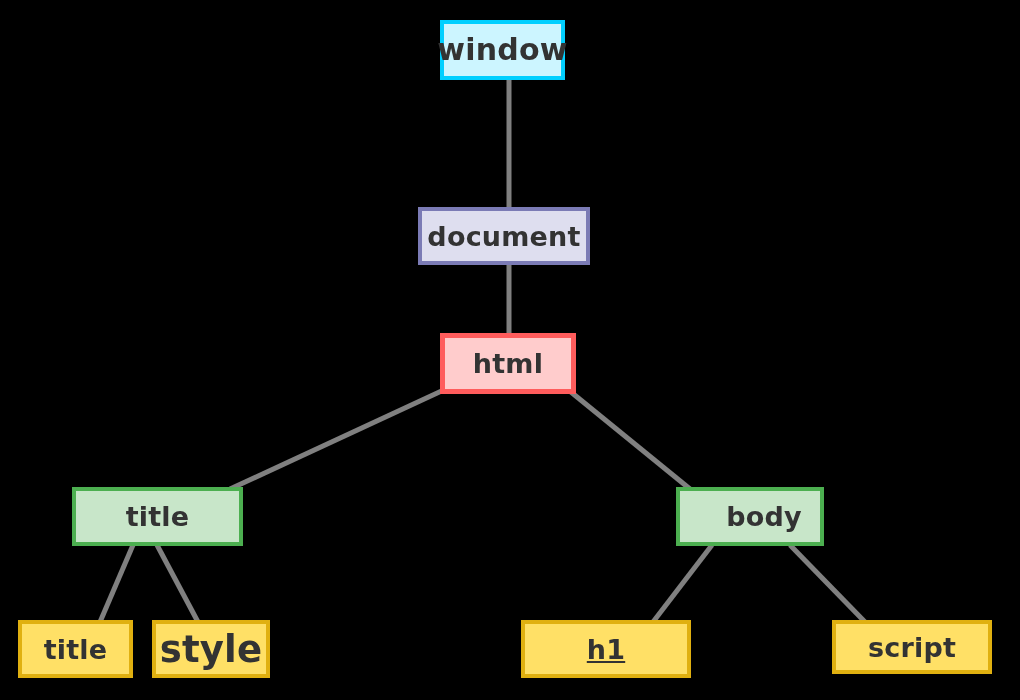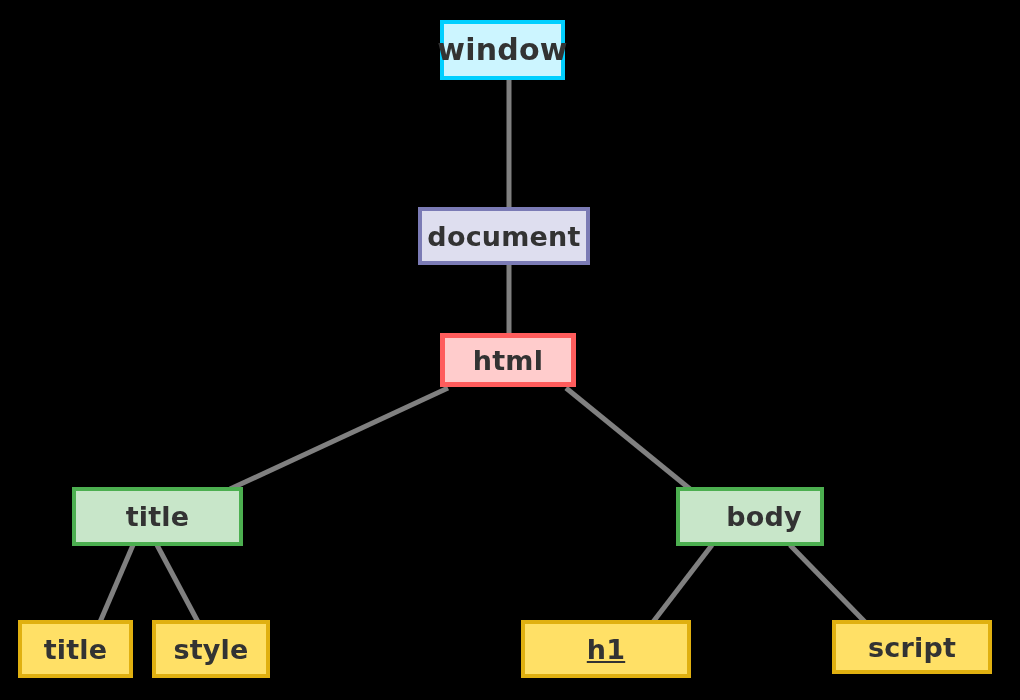--- a/index.html
+++ b/index.html
@@ -53,33 +53,33 @@
       <line x1="712" y1="545" x2="653" y2="622" stroke="#808080" stroke-width="5" stroke-linecap="butt"></line>
       <line x1="790" y1="545" x2="865" y2="622" stroke="#808080" stroke-width="5" stroke-linecap="butt"></line>
     </svg>
   <div id="node-layer">
       <div class="node" style="left: 440px; top: 20px; width: 125px; height: 60px; border-width: 4px; border-color: rgb(0, 207, 255); background: rgb(204, 245, 255); font-size: 30px; color: rgb(51, 51, 51);">
         <span class="node-label">window</span>
       </div>
       <div class="node" style="left: 418px; top: 175px; width: 172px; height: 58px; border-width: 4px; border-color: rgb(123, 123, 181); background: rgb(222, 222, 239); font-size: 27px; color: rgb(51, 51, 51); margin-top: 32px;">
         <span class="node-label">document</span>
       </div>
-      <div class="node" style="left: 440px; top: 333px; width: 136px; height: 54px; border-width: 5px; border-color: rgb(255, 92, 92); background: rgb(255, 204, 204); font-size: 27px; color: rgb(51, 51, 51);">
+      <div class="node" style="left: 440px; top: 333px; width: 136px; height: 61px; border-width: 5px; border-color: rgb(255, 92, 92); background: rgb(255, 204, 204); font-size: 27px; color: rgb(51, 51, 51);">
         <span class="node-label">html</span>
       </div>
       <div class="node" style="left: 72px; top: 487px; width: 171px; height: 59px; border-width: 4px; border-color: rgb(76, 175, 80); background: rgb(200, 230, 201); font-size: 27px; color: rgb(51, 51, 51);">
         <span class="node-label">title</span>
       </div>
       <div class="node" style="left: 676px; top: 487px; width: 148px; height: 59px; border-width: 4px; border-color: rgb(76, 175, 80); background: rgb(200, 230, 201); font-size: 27px; color: rgb(51, 51, 51); padding-left: 28px;">
         <span class="node-label">body</span>
       </div>
       <div class="node" style="left: 18px; top: 620px; width: 115px; height: 58px; border-width: 4px; border-color: rgb(224, 176, 16); background: rgb(255, 224, 102); font-size: 27px; color: rgb(51, 51, 51);">
         <span class="node-label">title</span>
       </div>
-      <div class="node" style="left: 152px; top: 620px; width: 118px; height: 58px; border-width: 4px; border-color: rgb(224, 176, 16); background: rgb(255, 224, 102); font-size: 27px; color: rgb(51, 51, 51);">
+      <div class="node" style="left: 152px; top: 620px; width: 118px; height: 58px; border-width: 4px; border-color: rgb(224, 176, 16); background: rgb(255, 224, 102); font-size: 37px; color: rgb(51, 51, 51);">
         <span class="node-label">style</span>
       </div>
       <div class="node" style="left: 521px; top: 620px; width: 170px; height: 58px; border-width: 4px; border-color: rgb(224, 176, 16); background: rgb(255, 224, 102); font-size: 27px; color: rgb(51, 51, 51); text-decoration: underline;">
         <span class="node-label">h1</span>
       </div>
       <div class="node" style="left: 832px; top: 620px; width: 160px; height: 54px; border-width: 4px; border-color: rgb(224, 176, 16); background: rgb(255, 224, 102); font-size: 27px; color: rgb(51, 51, 51);">
         <span class="node-label">script</span>
       </div>
     </div>
 </div>

